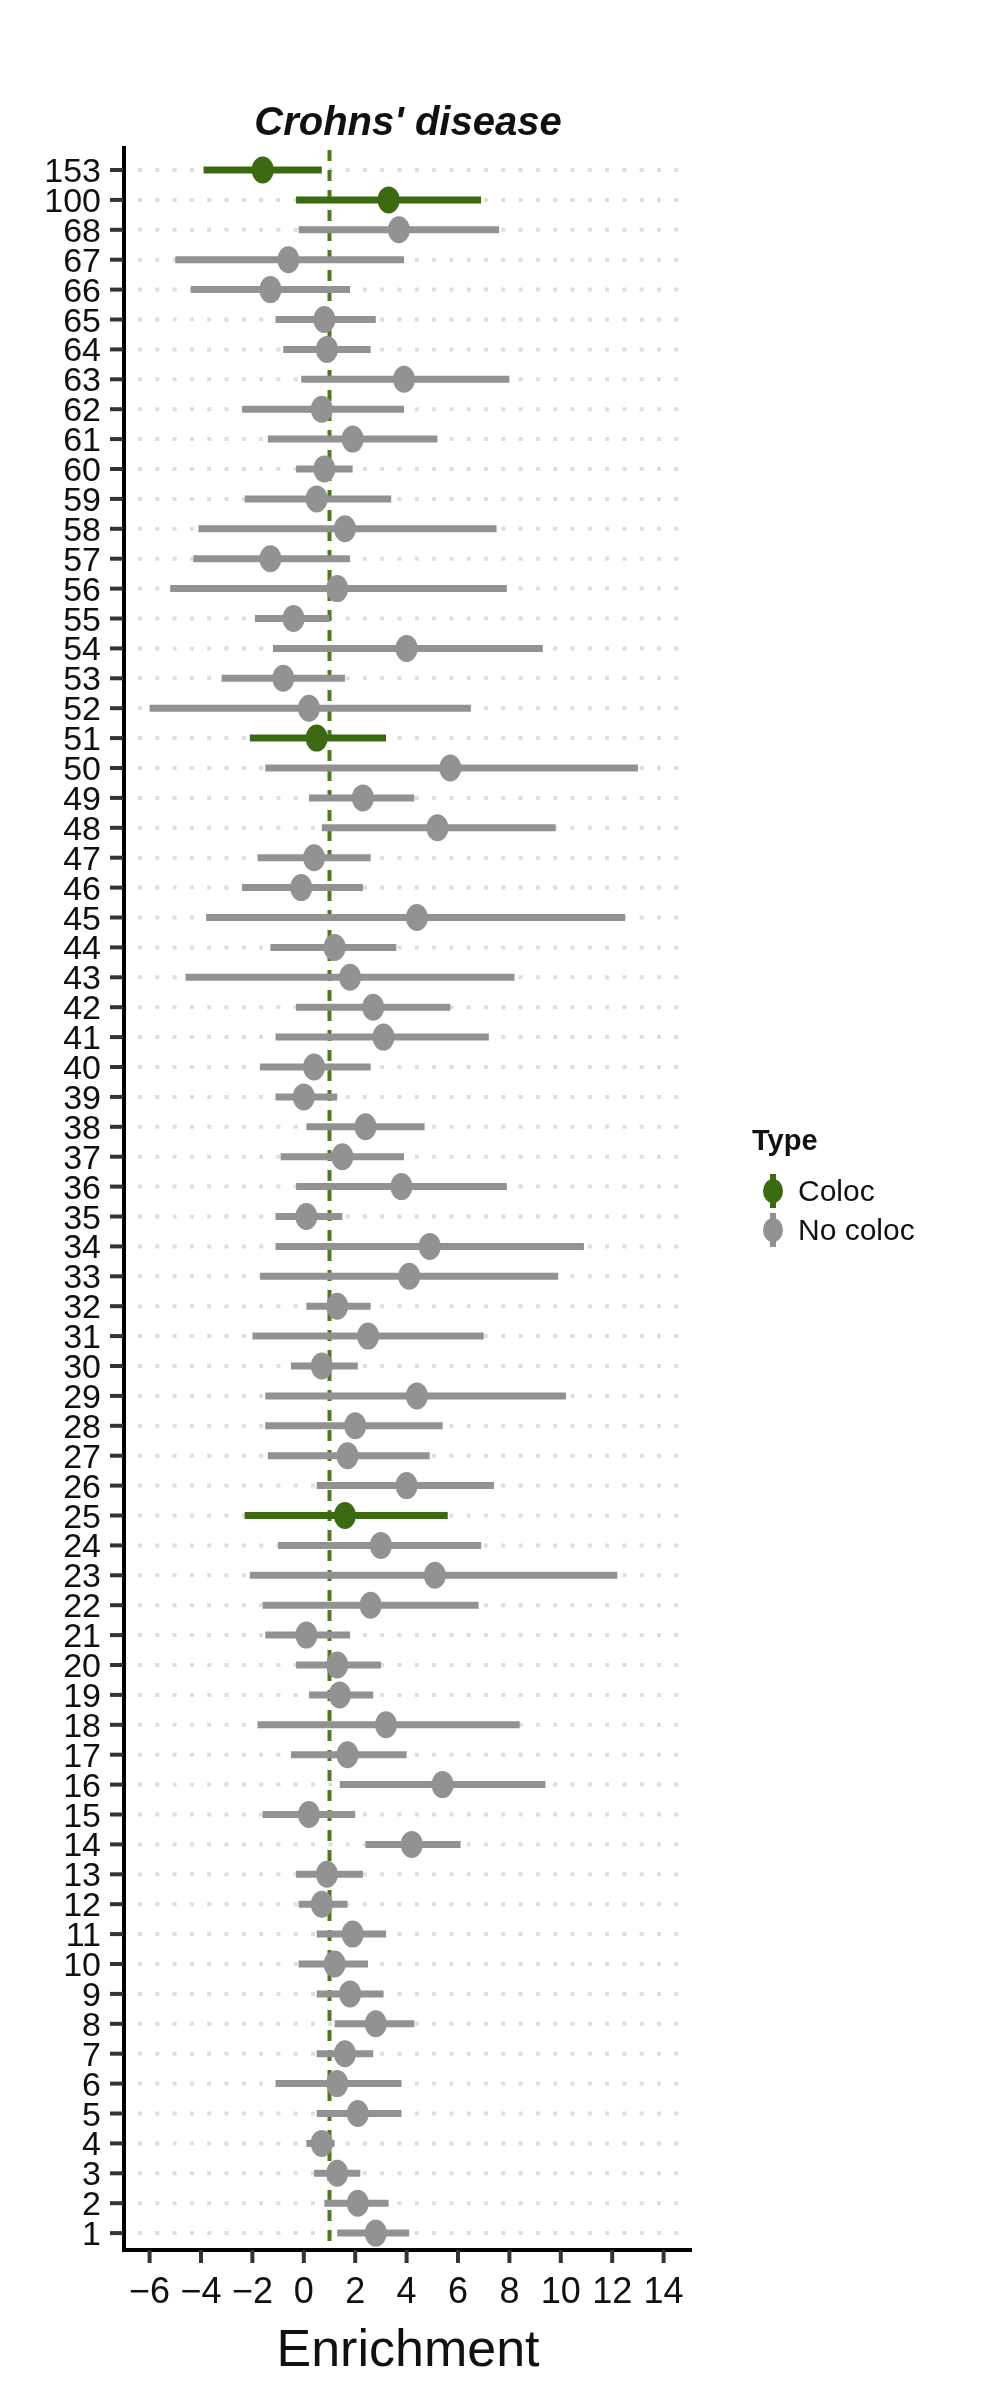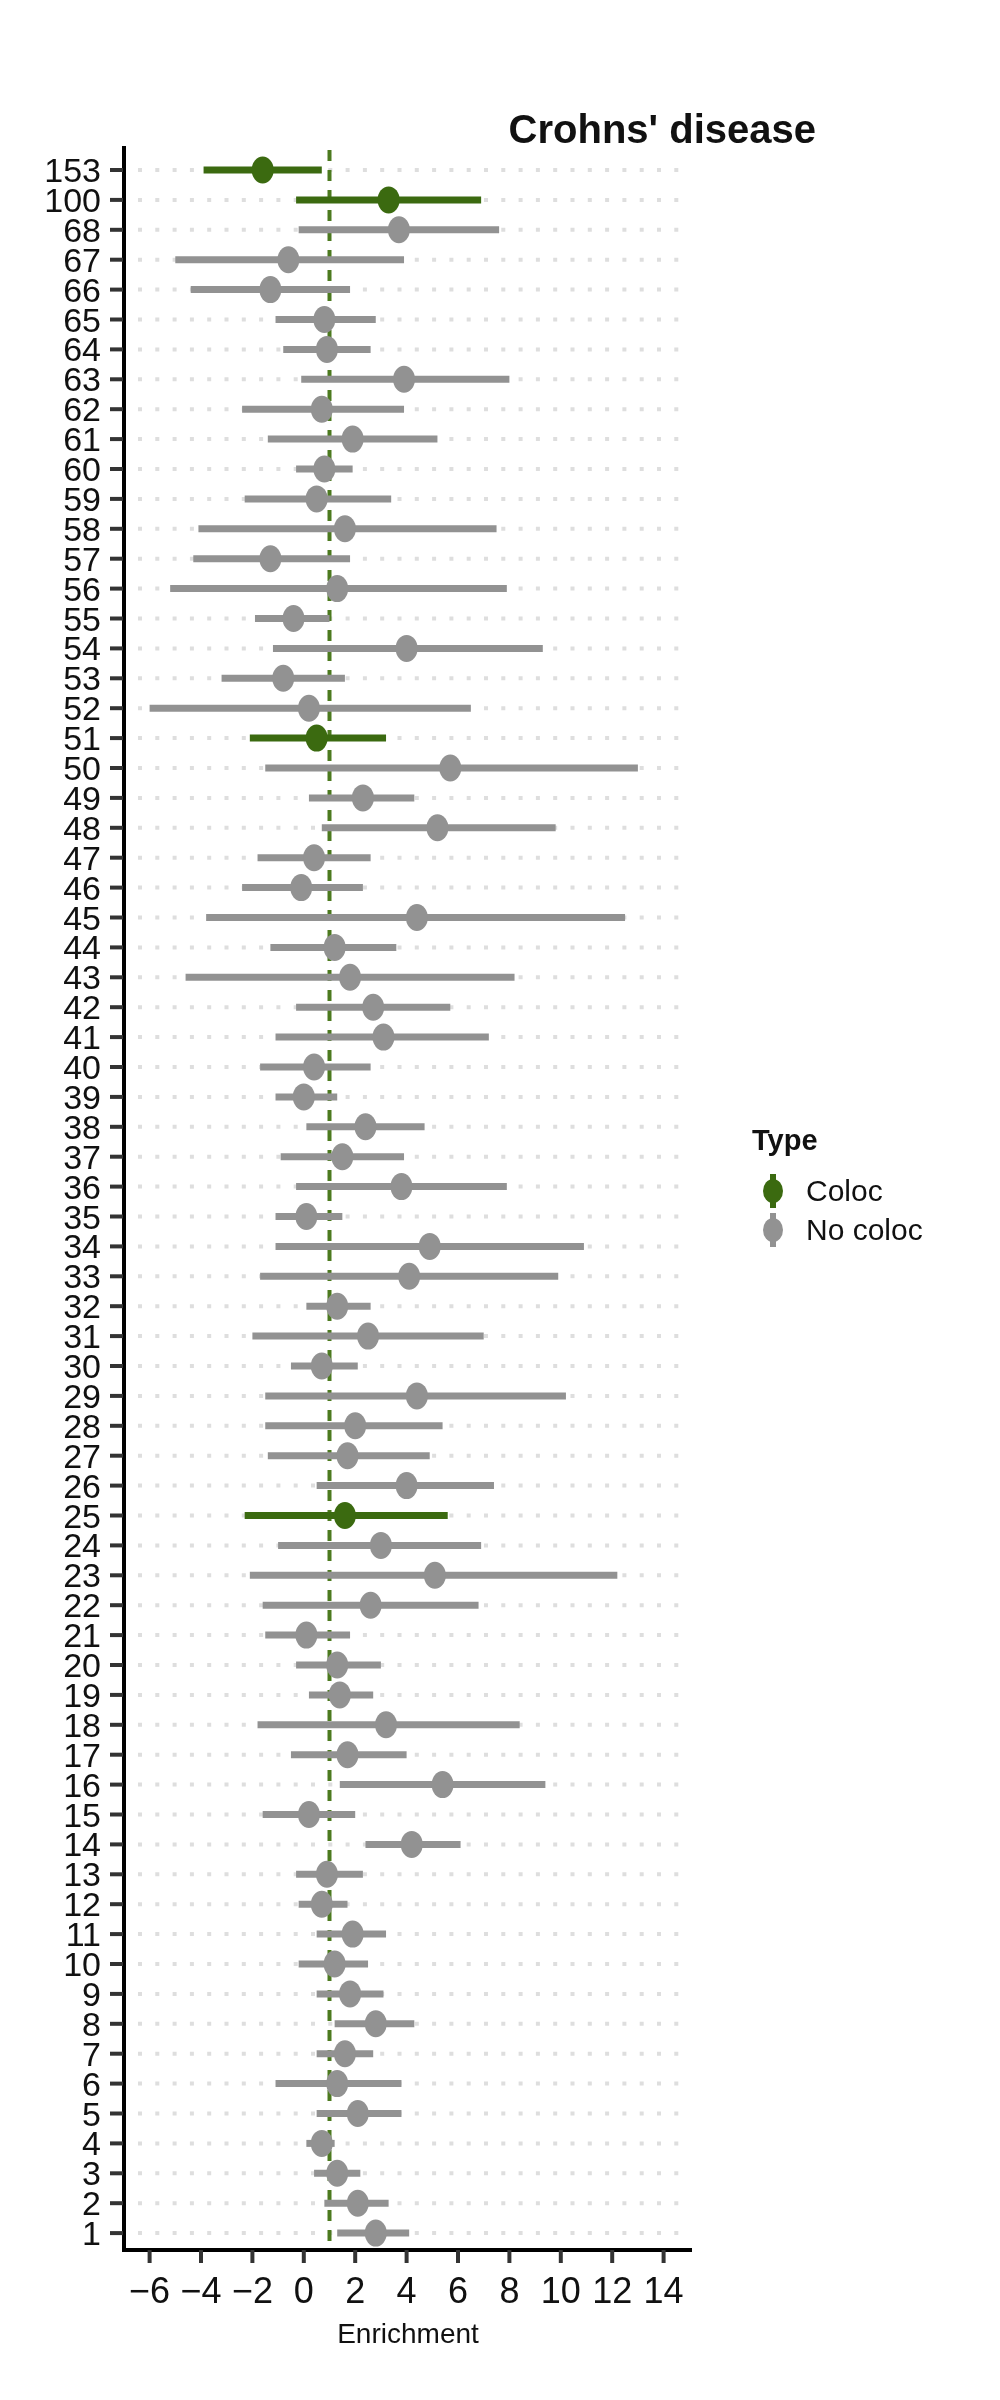--- a/index.html
+++ b/index.html
@@ -10,53 +10,54 @@
     background: #ffffff;
     font-family: "Liberation Sans", sans-serif;
     overflow: hidden;
   }
   .figure svg.plot {
     position: absolute;
     left: 0; top: 0;
   }
   .chart-title {
     position: absolute;
-    top: 107px;
+    top: 99px;
     left: 0;
     width: 816px;
-    text-align: right;
+    text-align: center;
     font-size: 40px;
     font-weight: bold;
     color: #111111;
     white-space: nowrap;
+    font-style: italic;
   }
   .x-axis-title {
     position: absolute;
     top: 2318px;
     left: 0;
     width: 816px;
     text-align: center;
-    font-size: 28px;
+    font-size: 52px;
     color: #111111;
   }
   .legend {
     position: absolute;
     left: 752px;
     top: 1124px;
   }
   .legend-title {
     font-size: 29px;
     font-weight: bold;
     color: #111111;
     margin-bottom: 14px;
   }
   .legend-item {
     display: flex;
     align-items: center;
-    gap: 20px;
+    gap: 12px;
     height: 39px;
     padding-left: 8px;
   }
   .legend-item .legend-label {
     font-size: 30px;
     color: #111111;
     white-space: nowrap;
   }
 </style>
 </head>

